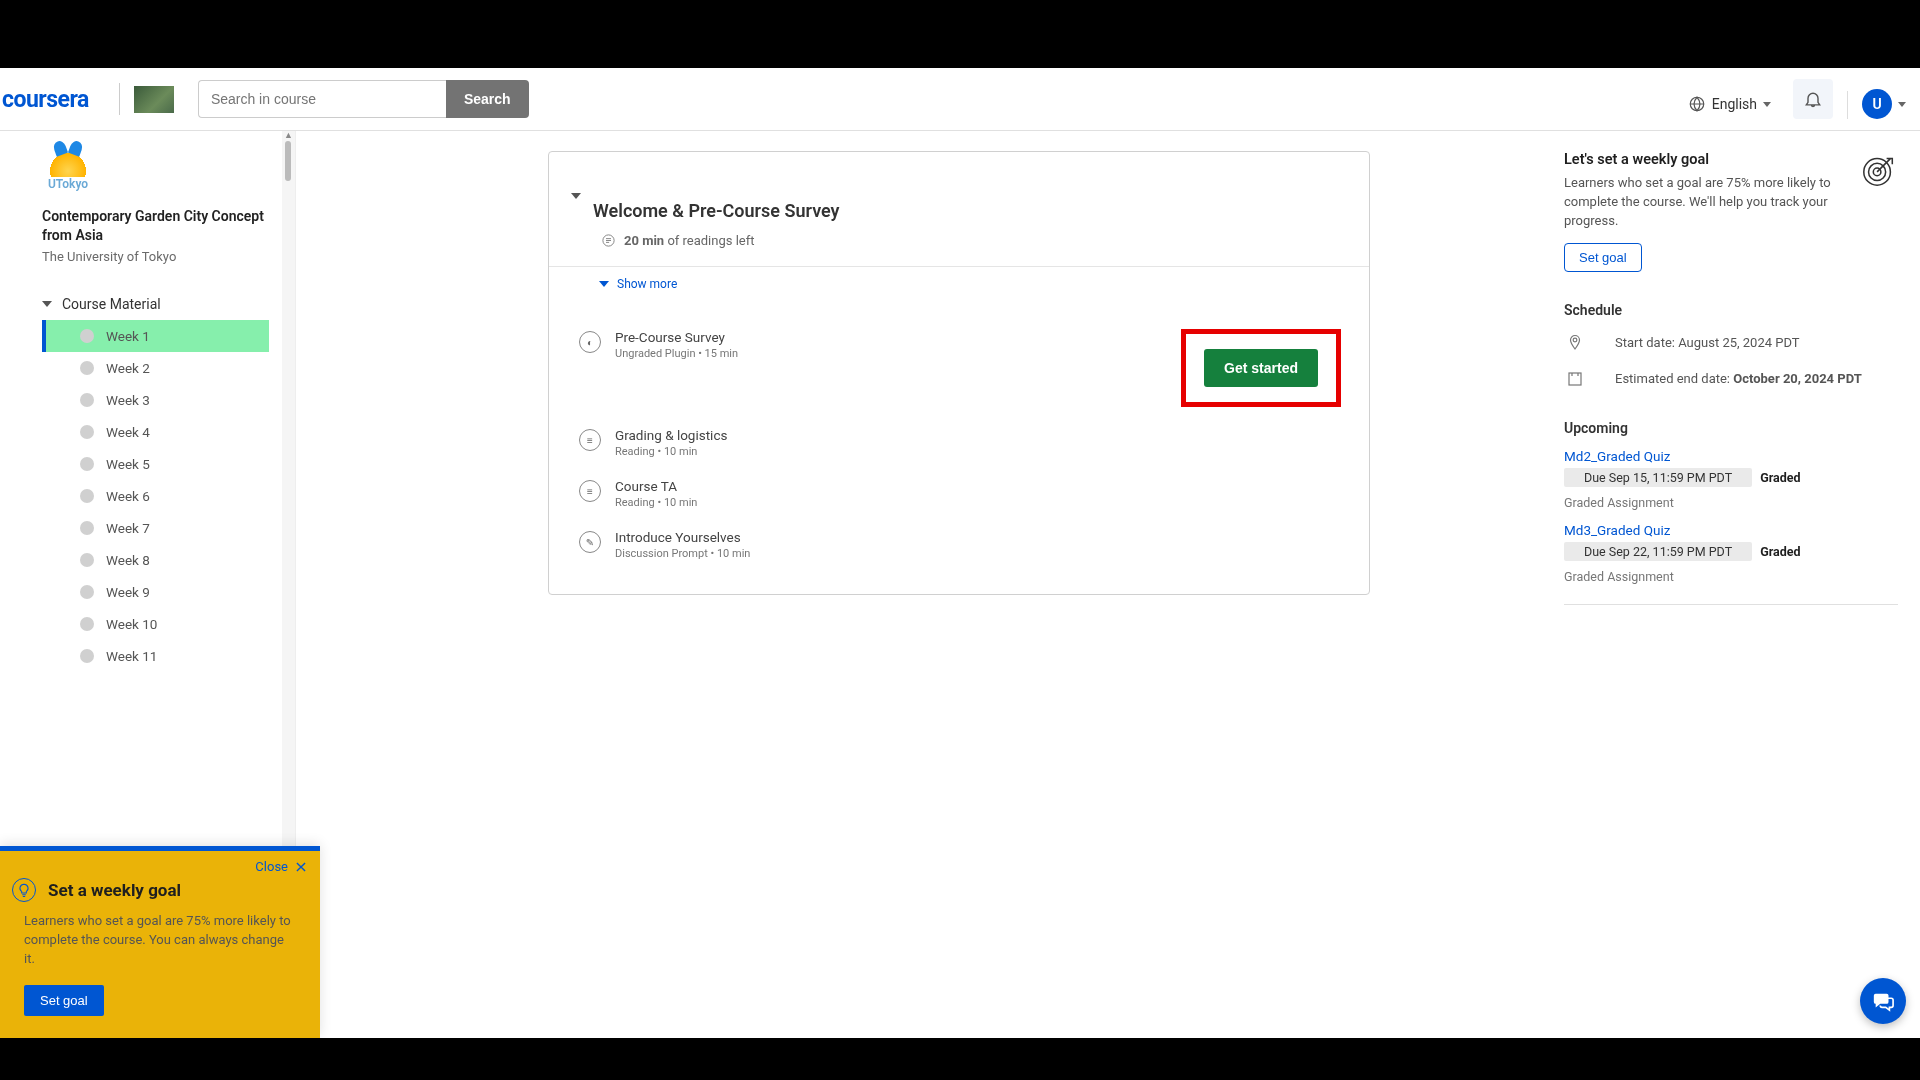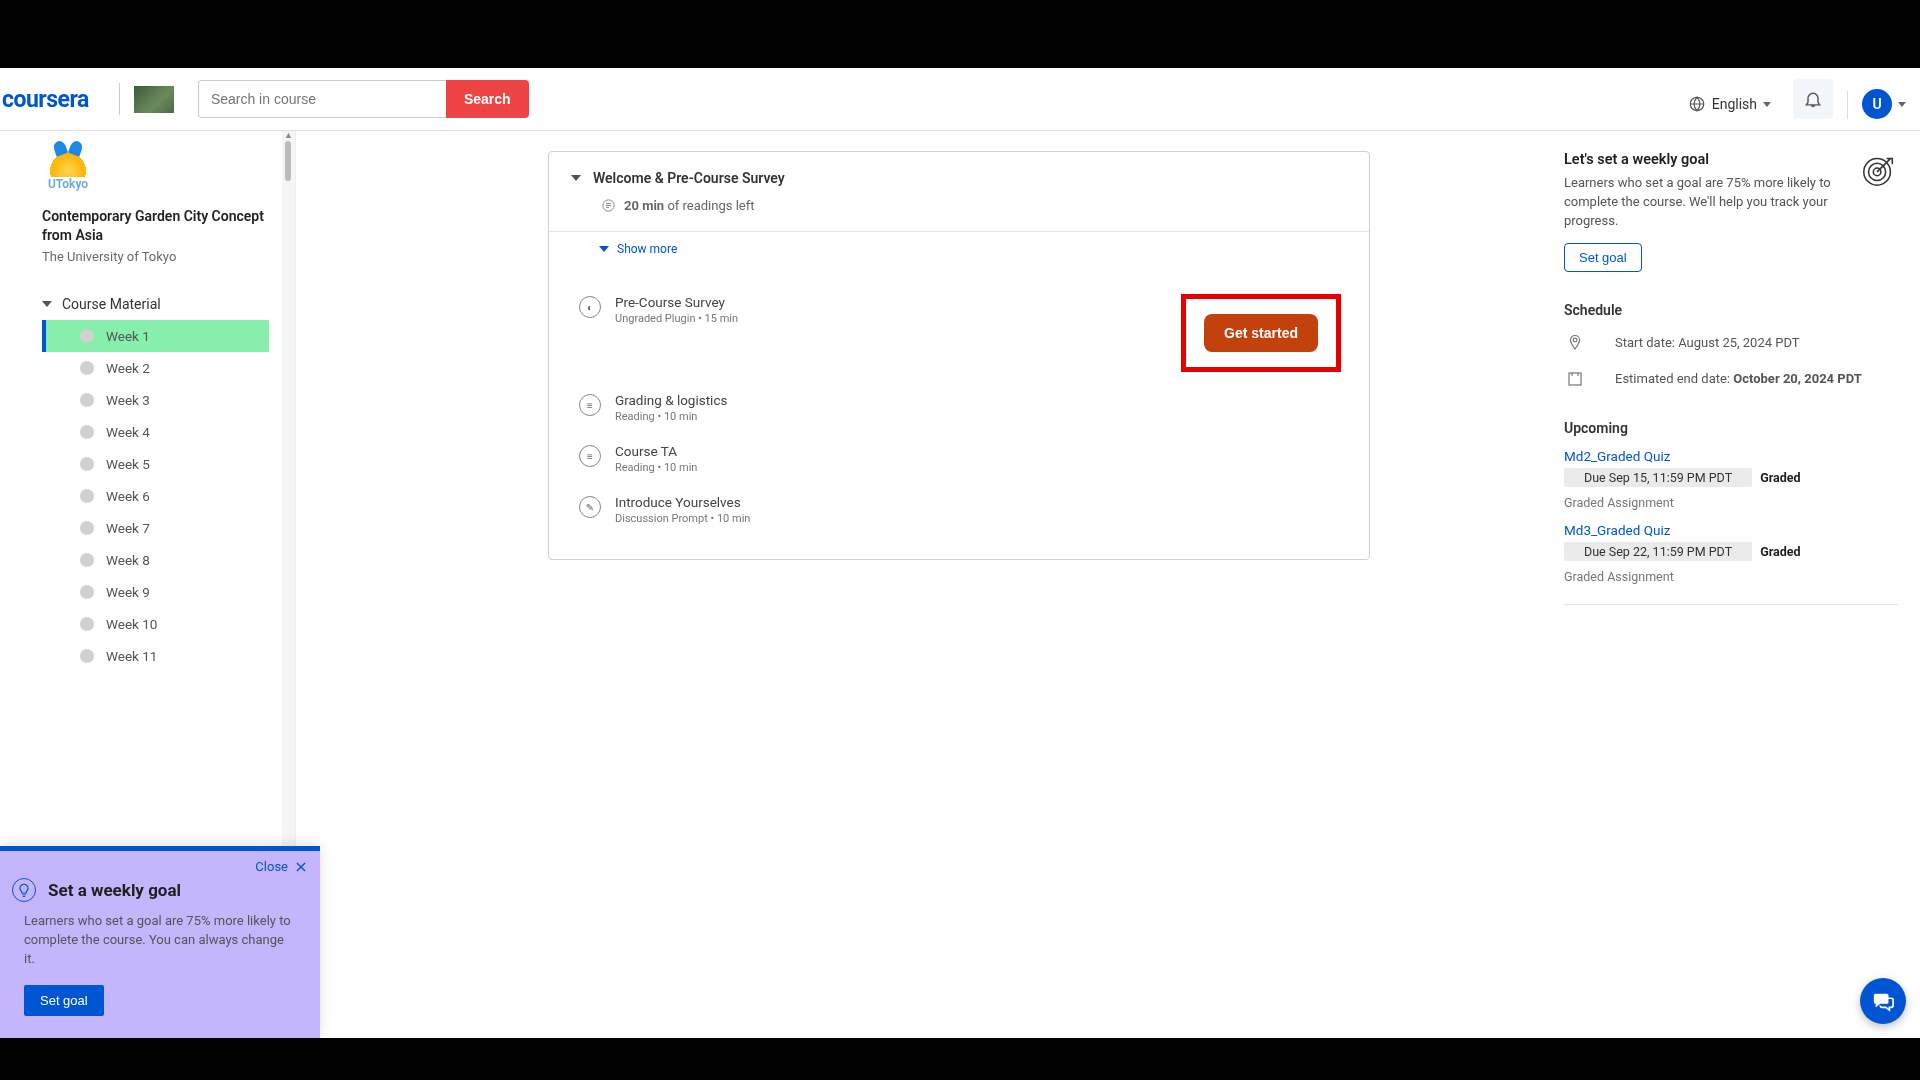--- a/index.html
+++ b/index.html
@@ -8,21 +8,21 @@
   .blackbar-top { height: 68px; background: #000; width: 100%; }
   .blackbar-bottom { position: fixed; bottom: 0; left: 0; right: 0; height: 42px; background: #000; }
   
   
   .header { height: 63px; border-bottom: 1px solid #e0e0e0; display: flex; align-items: center; padding: 0 0 0 0; }
   .logo { color: #0056d2; font-weight: 700; font-size: 23px; letter-spacing: -0.5px; padding: 0 16px 0 2px; }
   .logo-divider { height: 32px; width: 1px; background: #ccc; margin: 0 14px; }
   .header-thumb { width: 40px; height: 27px; background: linear-gradient(135deg, #3a5a3a 0%, #6b8b5a 60%, #4a6a4a 100%); }
   .search-wrap { display: flex; margin-left: 24px; }
   .search-input { width: 248px; height: 38px; border: 1px solid #ccc; border-right: none; border-radius: 4px 0 0 4px; padding: 0 12px; font-size: 14px; }
-  .search-btn { height: 38px; padding: 0 18px; background: #ef4444; color: #fff; border: none; border-radius: 0 4px 4px 0; font-size: 14px; font-weight: 600; cursor: pointer; }
+  .search-btn { height: 38px; padding: 0 18px; background: #737373; color: #fff; border: none; border-radius: 0 4px 4px 0; font-size: 14px; font-weight: 600; cursor: pointer; }
   .header-right { margin-left: auto; display: flex; align-items: flex-end; gap: 14px; padding-right: 14px; }
   .lang-btn { display: flex; align-items: center; gap: 6px; font-size: 14px; color: #333; cursor: pointer; padding: 6px 8px; }
   .bell-wrap { width: 40px; height: 40px; background: #f2f5fa; border-radius: 4px; display: flex; align-items: center; justify-content: center; cursor: pointer; }
   .avatar-wrap { display: flex; align-items: center; gap: 6px; cursor: pointer; }
   .avatar { width: 30px; height: 30px; border-radius: 50%; background: #0056d2; color: #fff; display: flex; align-items: center; justify-content: center; font-size: 14px; font-weight: 600; }
   .hdr-divider { height: 28px; width: 1px; background: #ddd; }
   
   
   .body-wrap { display: flex; height: calc(100vh - 68px - 63px - 42px); }
   
@@ -43,52 +43,52 @@
   .section-head { display: flex; align-items: center; gap: 10px; margin-top: 32px; cursor: pointer; font-size: 14px; color: #333;}
   .weeks { list-style: none; margin-top: 8px; padding-left: 0; }
   .weeks li { display: flex; align-items: center; gap: 12px; padding: 8px 12px 8px 38px; font-size: 13.5px; color: #555; cursor: pointer; }
   .weeks li.active { background: #86efac; border-left: 4px solid #0056d2; padding-left: 34px; }
   .week-dot { width: 14px; height: 14px; border-radius: 50%; background: #d0d0d0; flex-shrink: 0; }
   
   
   .middle { flex: 1; padding: 20px 24px 0 252px; overflow-y: auto; }
   .lesson-card { border: 1px solid #d0d0d0; border-radius: 4px; width: 822px; }
   .lesson-head { padding: 18px 22px 6px 22px; display: flex; align-items: center; gap: 12px; cursor: pointer; }
-  .lesson-title { font-size: 14px; font-weight: 600; color: #333; }
+  .lesson-title { font-size: 18px; font-weight: 600; color: #333; margin-top: 30px; }
   .lesson-sub { padding: 6px 22px 18px 52px; font-size: 13px; color: #666; display: flex; align-items: center; gap: 8px; }
   .lesson-divider { border-top: 1px solid #e5e5e5; }
   .lesson-desc { padding: 18px 30px 6px 30px; font-size: 13.5px; line-height: 1.55; color: #555; }
   .show-more { display: flex; align-items: center; gap: 8px; color: #0056d2; font-size: 12px; cursor: pointer; padding: 10px 30px 18px 50px; }
   .items { padding: 10px 28px 24px 30px; }
   .item-row { display: flex; align-items: flex-start; gap: 14px; padding: 10px 0; }
   .item-icon { width: 22px; height: 22px; border: 1.5px solid #888; border-radius: 50%; display: flex; align-items: center; justify-content: center; color: #666; font-size: 10px; flex-shrink: 0; margin-top: 2px; }
   .item-body { flex: 1; }
   .item-title { font-size: 13.5px; color: #444; }
   .item-meta { font-size: 11px; color: #777; margin-top: 2px; }
   .get-started-wrap { border: 5px solid #e60000; padding: 15px 18px; }
-  .get-started { background: #c2410c; color: #fff; border: none; padding: 11px 20px; font-size: 14px; font-weight: 600; cursor: pointer; border-radius: 8px; }
+  .get-started { background: #15803d; color: #fff; border: none; padding: 11px 20px; font-size: 14px; font-weight: 600; cursor: pointer; border-radius: 3px; }
   
   
   .rightcol { width: 356px; padding: 20px 22px 0 0; }
   .goal-head-row { display: flex; align-items: flex-start; gap: 10px; }
   .goal-head-text { flex: 1; }
   .goal-title { font-size: 14.5px; font-weight: 600; }
   .goal-desc { font-size: 13px; color: #555; line-height: 1.45; margin-top: 6px; }
   .target-icon { width: 38px; height: 38px; flex-shrink:0; }
   .set-goal-btn { border: 1.5px solid #0056d2; color: #0056d2; background: #fff; padding: 6px 14px; font-size: 13px; border-radius: 4px; cursor: pointer; margin-top: 12px; }
   .rc-section-title { font-size: 14px; font-weight: 600; margin-top: 30px; color: #333; }
   .sched-row { display: flex; align-items: center; gap: 29px; margin-top: 14px; font-size: 13px; color: #555; }
   .sched-icon { width: 22px; height: 22px; display: flex; align-items: center; justify-content: center; color: #777; flex-shrink:0; }
   .upcoming-link { color: #0056d2; font-size: 13.5px; cursor: pointer; }
   .upcoming-meta { margin-top: 4px; display: flex; align-items: center; gap: 8px; flex-wrap: wrap; font-size: 12.5px; }
   .due-badge { background: #eaeaea; padding: 2px 20px; border-radius: 2px; color: #333; }
   .rc-divider { border-top: 1px solid #e0e0e0; margin-top: 20px; }
   
   
-  .popup { position: fixed; left: 0; bottom: 42px; width: 320px; background: #c4b5fd; box-shadow: 0 -2px 12px rgba(0,0,0,0.12); border-top: 5px solid #0056d2; z-index: 100; }
+  .popup { position: fixed; left: 0; bottom: 42px; width: 320px; background: #eab308; box-shadow: 0 -2px 12px rgba(0,0,0,0.12); border-top: 5px solid #0056d2; z-index: 100; }
   .popup-close-row { display: flex; justify-content: flex-end; align-items: center; gap: 6px; padding: 8px 12px 0 0; color: #0056d2; font-size: 13px; cursor: pointer; }
   .popup-body { padding: 4px 24px 22px 24px; }
   .popup-title-row { display: flex; align-items: center; gap: 12px; margin-bottom: 10px; }
   .bulb-wrap { width: 24px; height: 24px; border-radius: 50%; border: 1.5px solid #0056d2; display: flex; align-items: center; justify-content: center; color: #0056d2; margin-left:-12px; }
   .popup-title { font-size: 17px; font-weight: 700; }
   .popup-desc { font-size: 13px; color: #555; line-height: 1.45; }
   .popup-btn { margin-top: 16px; background: #0056d2; color: #fff; border: none; padding: 8px 16px; font-size: 13px; cursor: pointer; border-radius: 2px; }
   
   
   .chat-fab { position: fixed; right: 14px; bottom: 56px; width: 46px; height: 46px; background: #0056d2; border-radius: 50%; display: flex; align-items: center; justify-content: center; color: #fff; cursor: pointer; box-shadow: 0 3px 8px rgba(0,0,0,0.25); z-index: 100; }

